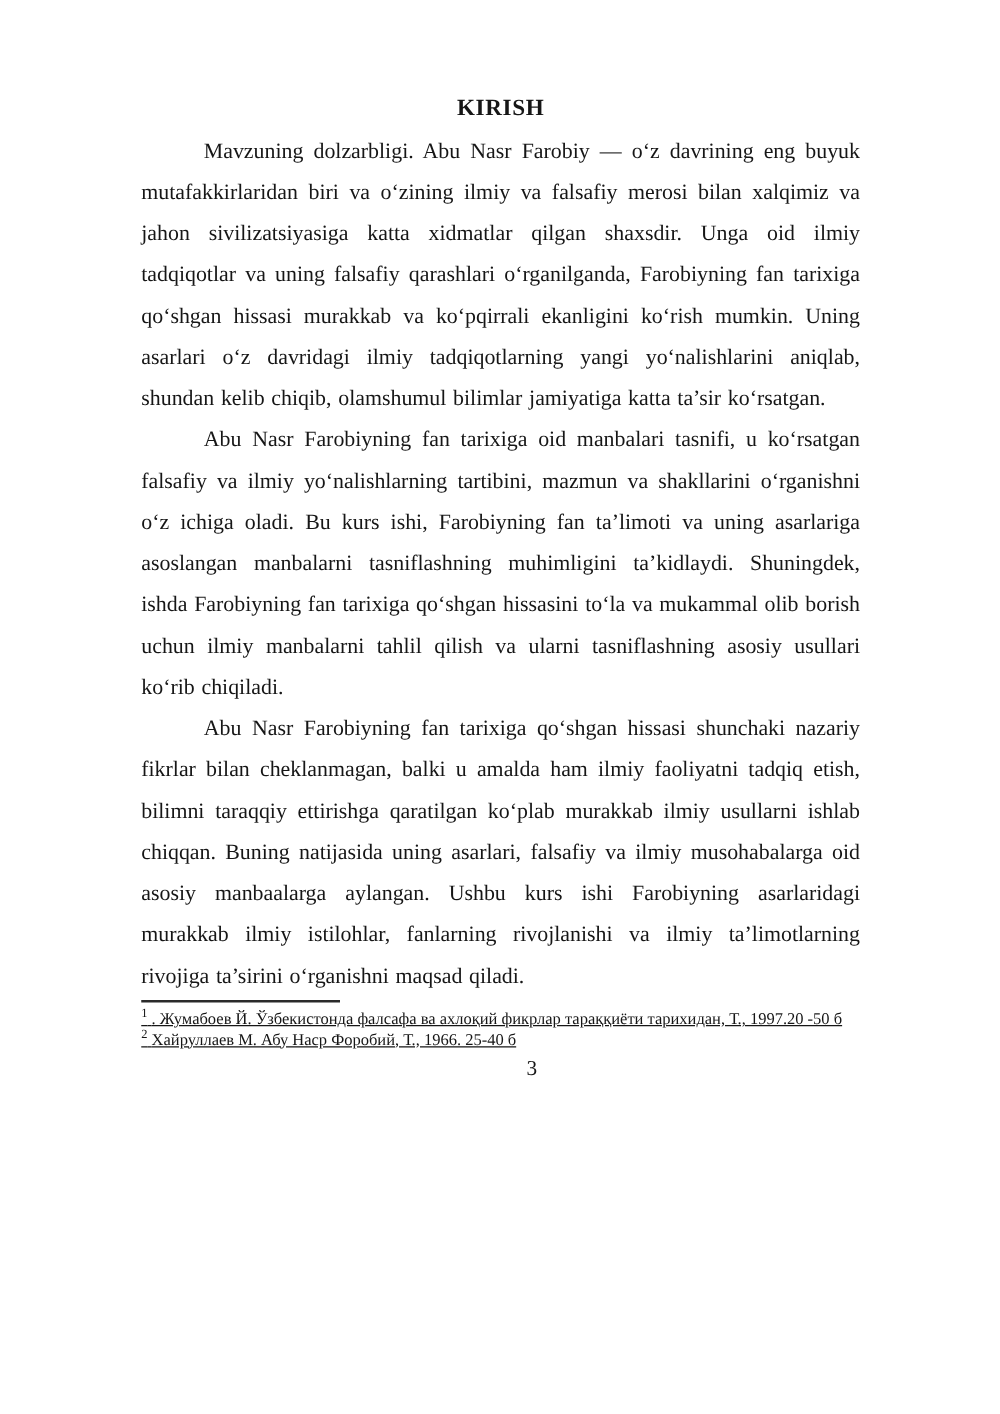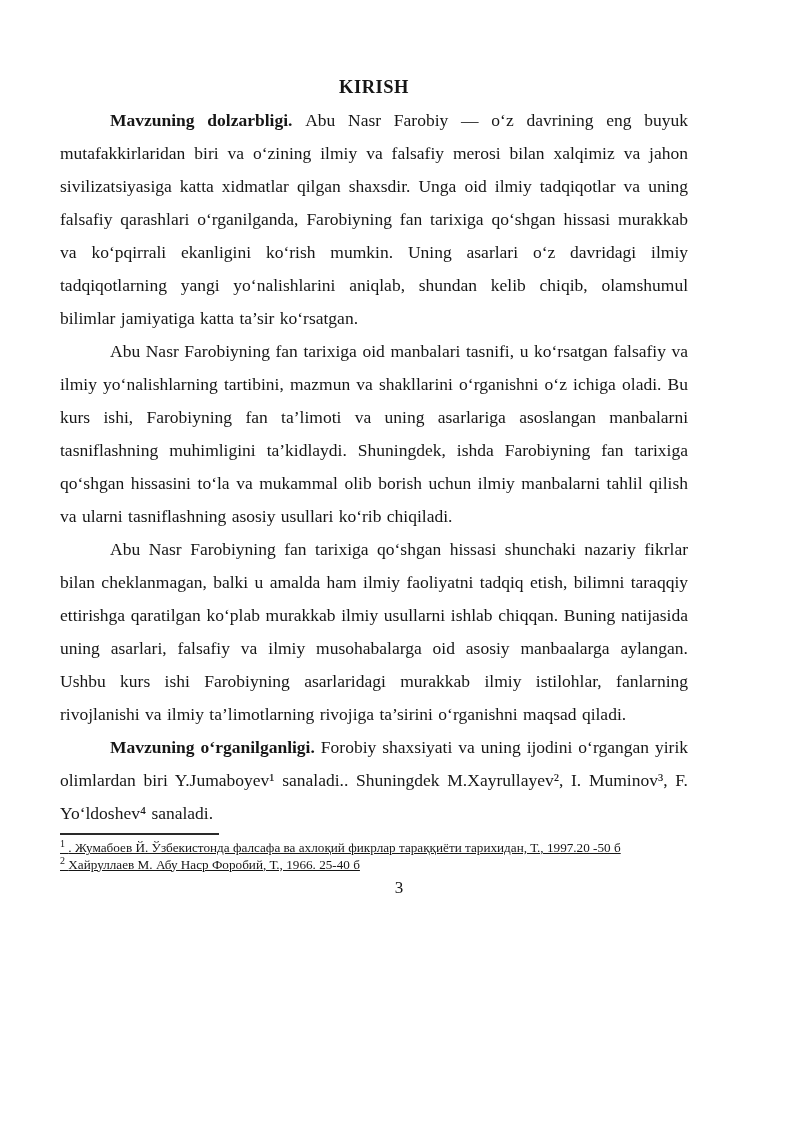--- a/index.html
+++ b/index.html
@@ -12,41 +12,41 @@
     height: 1131px;
     font-family: "Liberation Serif", "DejaVu Serif", serif;
     color: #161616;
     position: relative;
     overflow: hidden;
   }
   .page {
     box-sizing: border-box;
     width: 800px;
     height: 1131px;
-    padding: 71px 112px 0 60px;
+    padding: 71px 112px 0 113px;
     background: #ffffff;
   }
   .doc-title {
     margin: 0;
     font-size: 18.5px;
     font-weight: bold;
     text-align: center;
     line-height: 33px;
     letter-spacing: 0.5px;
   }
   .para {
     margin: 0;
     font-size: 17.5px;
     line-height: 33px;
     text-align: justify;
     text-indent: 50px;
     word-spacing: 1px;
   }
   .para .lead {
-    font-weight: bold;
+    font-weight: normal;
     margin-top: 18px;
   }
   .footnote-area {
     margin-top: 3px;
   }
   .fn-rule {
     width: 159px;
     height: 0;
     border-top: 2px solid #2a2a2a;
     margin-bottom: 5px;
@@ -80,21 +80,20 @@
 <div class="page">
 
   <h1 class="doc-title">KIRISH</h1>
 
   <p class="para"><span class="lead">Mavzuning dolzarbligi. </span><span>Abu Nasr Farobiy — o‘z davrining eng buyuk mutafakkirlaridan biri va o‘zining ilmiy va falsafiy merosi bilan xalqimiz va jahon sivilizatsiyasiga katta xidmatlar qilgan shaxsdir. Unga oid ilmiy tadqiqotlar va uning falsafiy qarashlari o‘rganilganda, Farobiyning fan tarixiga qo‘shgan hissasi murakkab va ko‘pqirrali ekanligini ko‘rish mumkin. Uning asarlari o‘z davridagi ilmiy tadqiqotlarning yangi yo‘nalishlarini aniqlab, shundan kelib chiqib, olamshumul bilimlar jamiyatiga katta ta’sir ko‘rsatgan.</span></p>
 
   <p class="para"><span class="lead"></span><span>Abu Nasr Farobiyning fan tarixiga oid manbalari tasnifi, u ko‘rsatgan falsafiy va ilmiy yo‘nalishlarning tartibini, mazmun va shakllarini o‘rganishni o‘z ichiga oladi. Bu kurs ishi, Farobiyning fan ta’limoti va uning asarlariga asoslangan manbalarni tasniflashning muhimligini ta’kidlaydi. Shuningdek, ishda Farobiyning fan tarixiga qo‘shgan hissasini to‘la va mukammal olib borish uchun ilmiy manbalarni tahlil qilish va ularni tasniflashning asosiy usullari ko‘rib chiqiladi.</span></p>
 
   <p class="para"><span class="lead"></span><span>Abu Nasr Farobiyning fan tarixiga qo‘shgan hissasi shunchaki nazariy fikrlar bilan cheklanmagan, balki u amalda ham ilmiy faoliyatni tadqiq etish, bilimni taraqqiy ettirishga qaratilgan ko‘plab murakkab ilmiy usullarni ishlab chiqqan. Buning natijasida uning asarlari, falsafiy va ilmiy musohabalarga oid asosiy manbaalarga aylangan. Ushbu kurs ishi Farobiyning asarlaridagi murakkab ilmiy istilohlar, fanlarning rivojlanishi va ilmiy ta’limotlarning rivojiga ta’sirini o‘rganishni maqsad qiladi.</span></p>
 
-  <p class="para"><span class="lead">Mavzuning o‘rganilganligi. </span><span>Forobiy shaxsiyati va uning ijodini o‘rgangan yirik olimlardan biri Y.Jumaboyev¹ sanaladi.. Shuningdek M.Xayrullayev², I. Muminov³, F. Yo‘ldoshev⁴ sanaladi.</span></p>
 
   <div class="footnote-area">
     <div class="fn-rule"></div>
     <div class="footnotes">
       <p class="fn"><sup>1</sup> <span>. Жумабоев Й. Ўзбекистонда фалсафа ва ахлоқий фикрлар тараққиёти тарихидан, Т., 1997.20 -50 б</span></p>
       <p class="fn"><sup>2</sup> <span>Хайруллаев М. Абу Наср Форобий, Т., 1966. 25-40 б</span></p>
     </div>
   </div>
 
   <div class="page-number">3</div>

